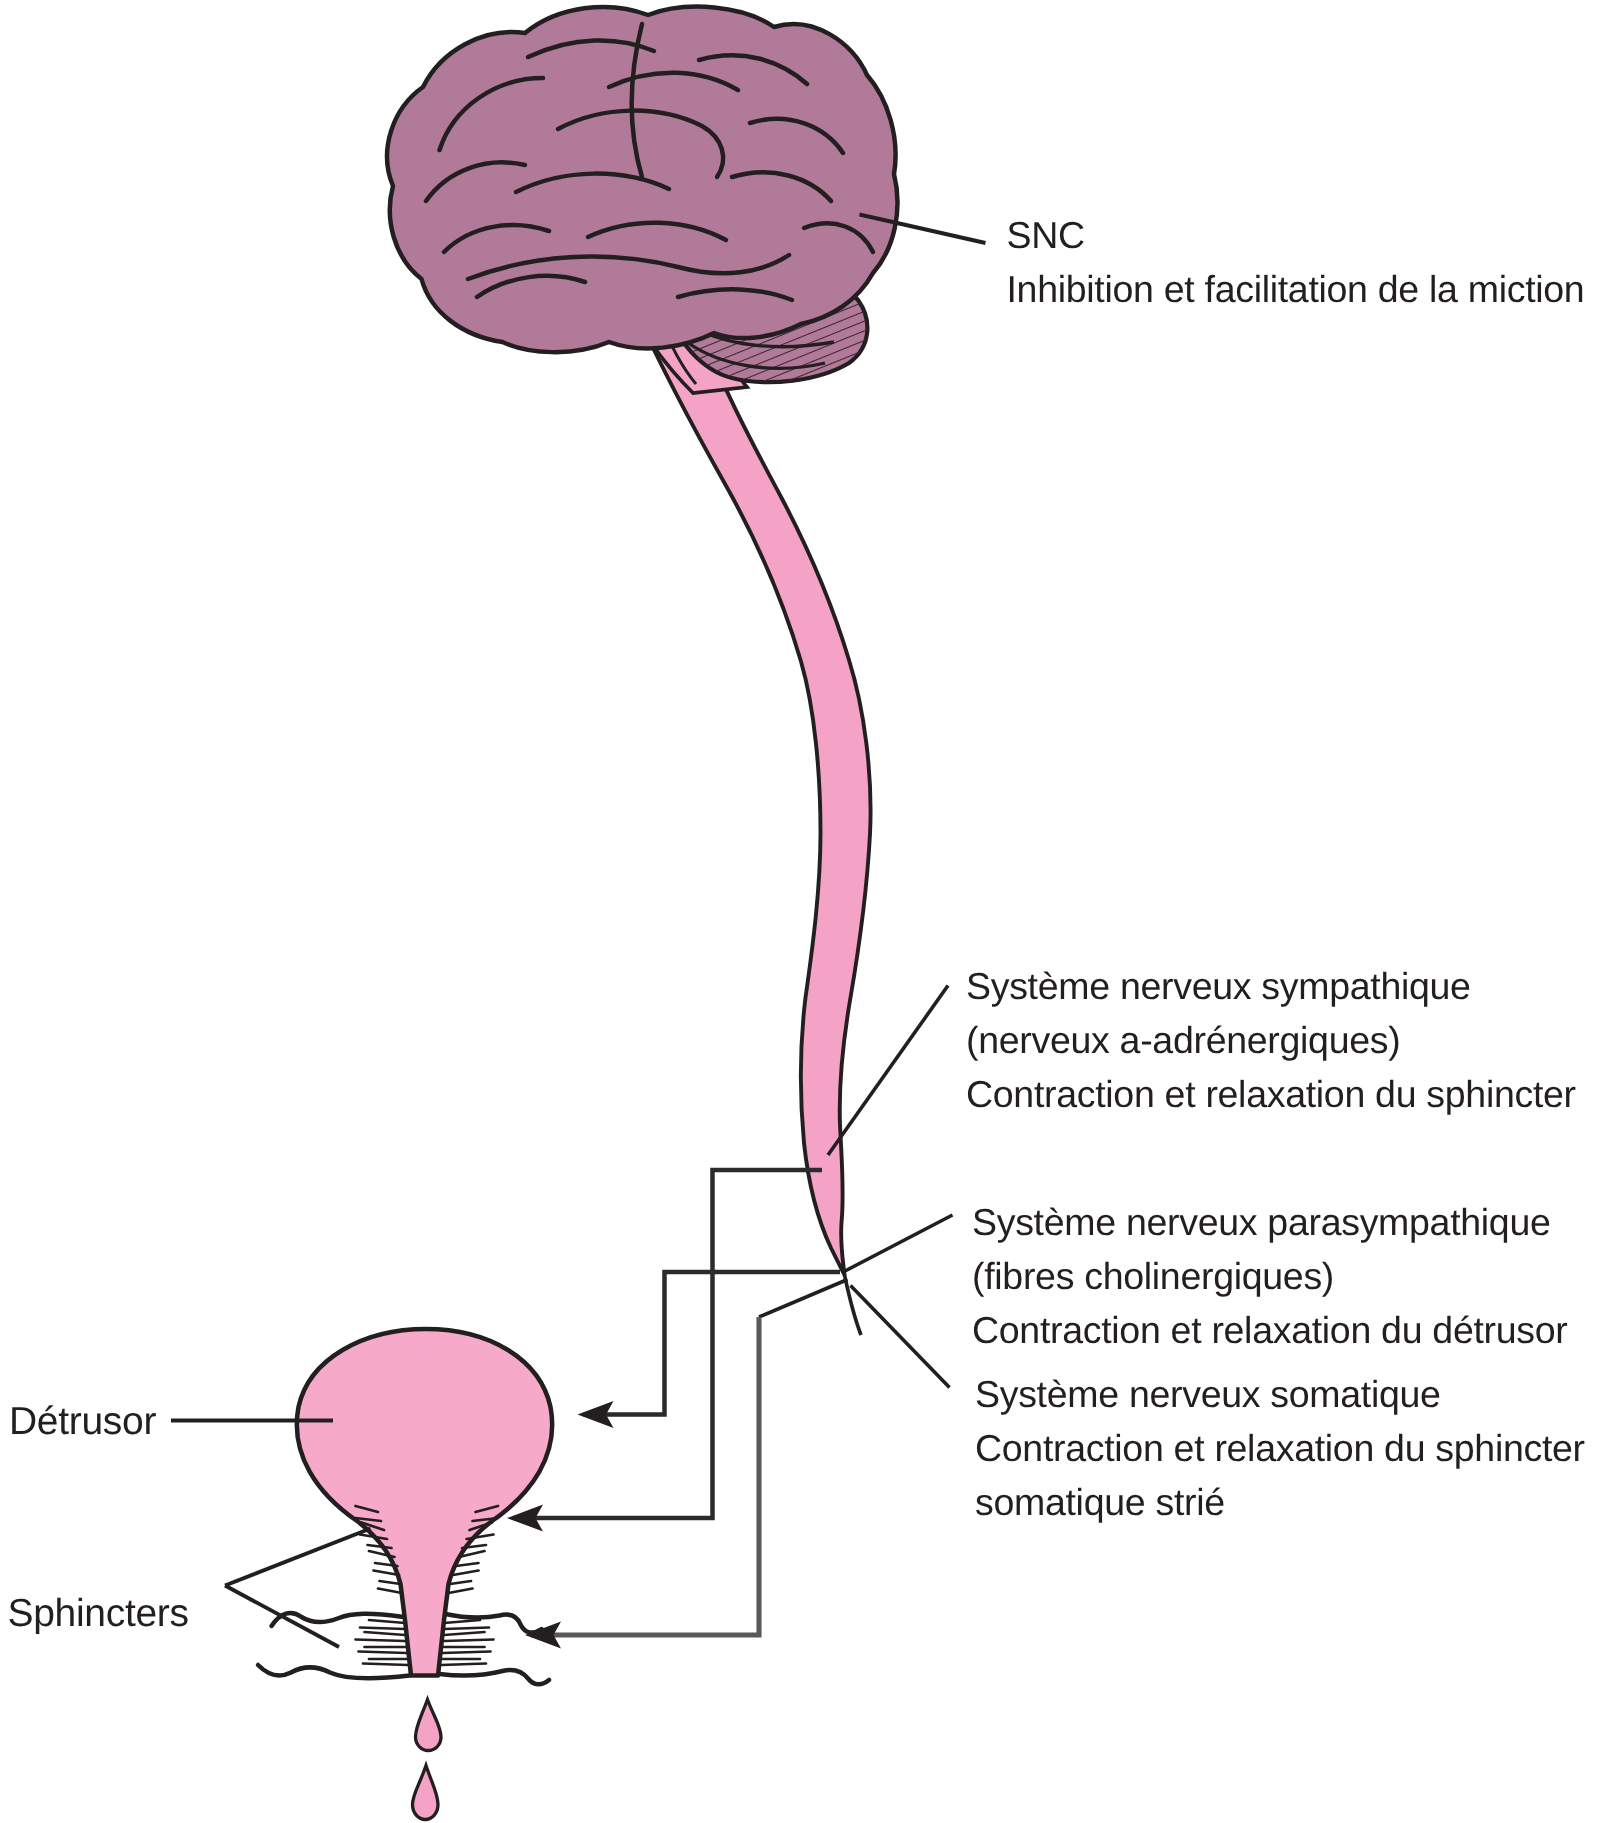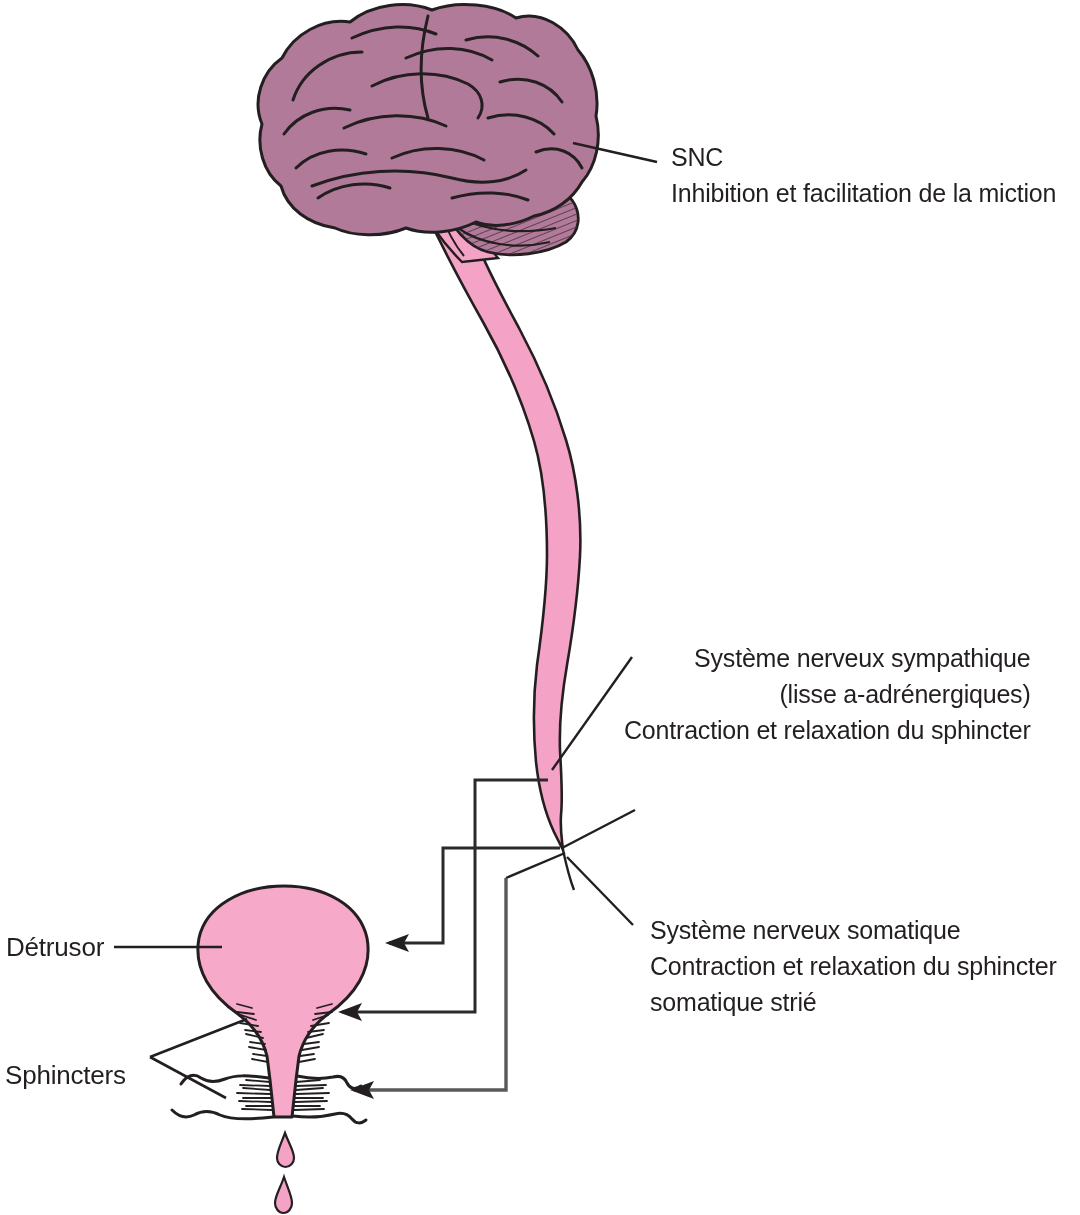--- a/index.html
+++ b/index.html
@@ -174,26 +174,31 @@
       <path d="M 285,1133 C 281,1144 277,1151 277,1158 A 8.5,9 0 1 0 294,1158 C 294,1151 289,1144 285,1133 Z"></path>
       <path d="M 284,1177 C 280,1189 275,1196 275,1203 A 8.5,10 0 1 0 292,1203 C 292,1196 288,1189 284,1177 Z"></path>
     </g>
   </svg>
 
   <div class="lbl" id="lbl-snc" style="left:671px; top:139px;">
     <div>SNC</div>
     <div>Inhibition et facilitation de la miction</div>
   </div>
 
-  <div class="lbl" id="lbl-symp" style="left:624px; top:640px;text-align:right;">
+  <div class="lbl" id="lbl-symp" style="left:644px; top:640px;">
     <div>Système nerveux sympathique</div>
-    <div>(lisse a-adrénergiques)</div>
+    <div>(nerveux a-adrénergiques)</div>
     <div>Contraction et relaxation du sphincter</div>
   </div>
 
+  <div class="lbl" id="lbl-para" style="left:648px; top:797px;">
+    <div>Système nerveux parasympathique</div>
+    <div>(fibres cholinergiques)</div>
+    <div>Contraction et relaxation du détrusor</div>
+  </div>
 
   <div class="lbl" id="lbl-soma" style="left:650px; top:912px;">
     <div>Système nerveux somatique</div>
     <div>Contraction et relaxation du sphincter</div>
     <div>somatique strié</div>
   </div>
 
   <div class="lbl lbl-left" id="lbl-detrusor" style="left:6px; top:932px;">Détrusor</div>
 
   <div class="lbl lbl-left" id="lbl-sphincters" style="left:5px; top:1044px;margin-top:16px;">Sphincters</div>

